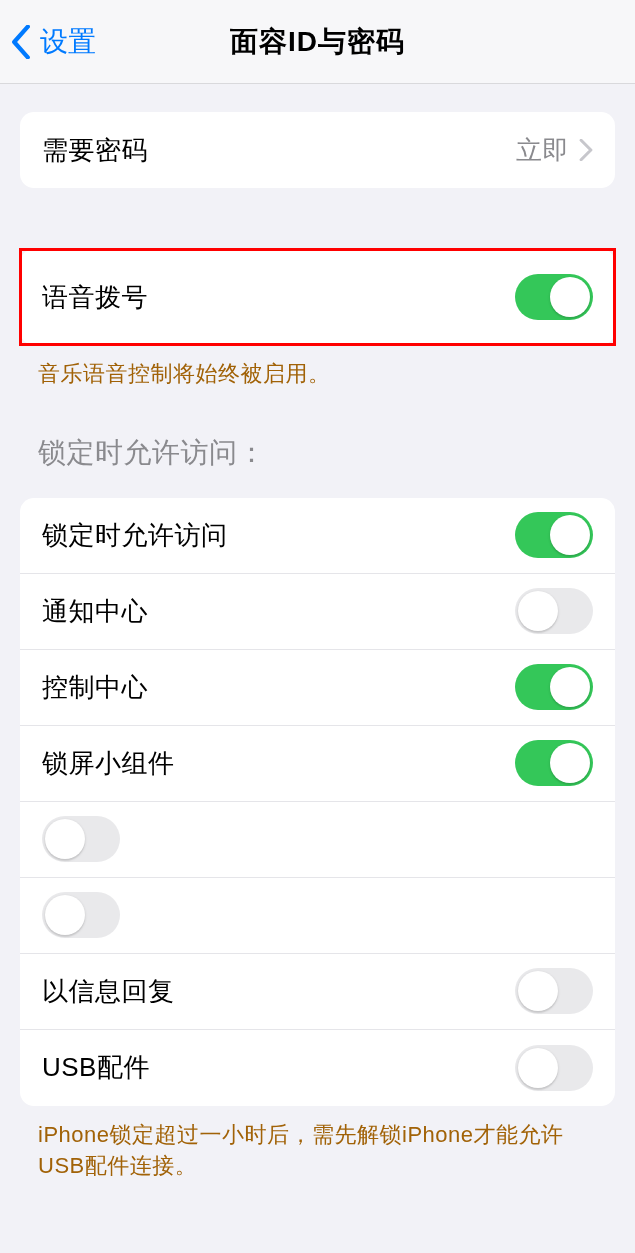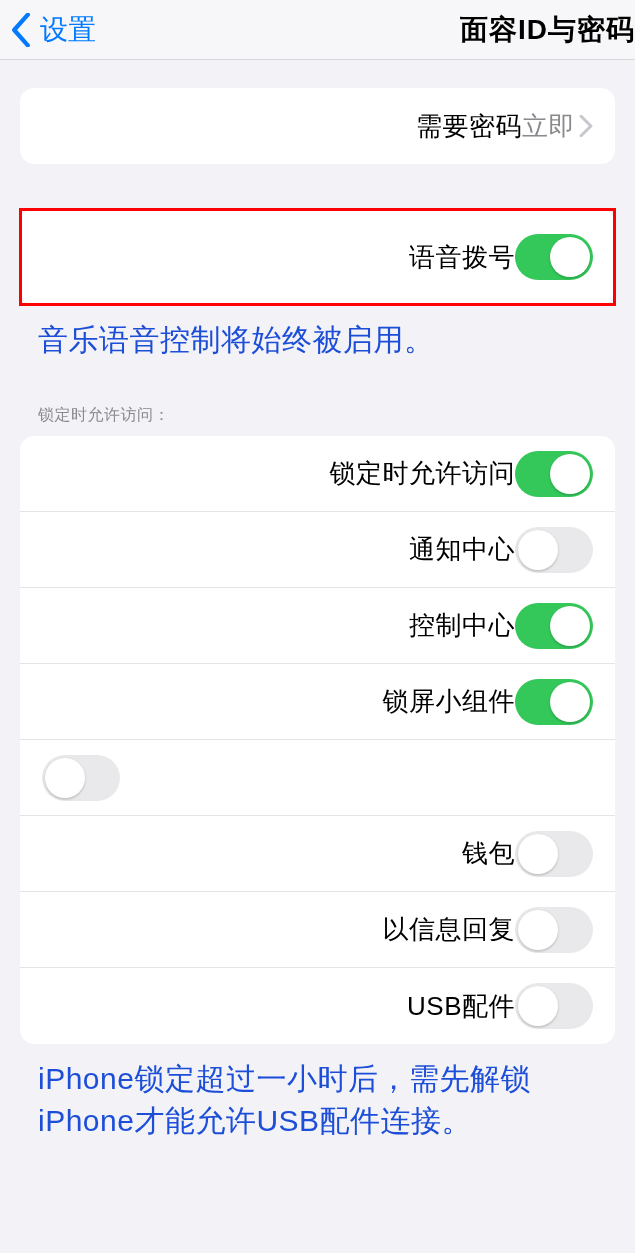--- a/index.html
+++ b/index.html
@@ -9,21 +9,21 @@
   }
   body {
     width: 635px;
     height: 1253px;
     background: #f2f2f7;
     font-family: -apple-system, "Helvetica Neue", Arial, sans-serif;
     overflow: hidden;
     position: relative;
   }
   .header {
-    height: 60px;
+    height: 84px;
     background: #f7f7f9;
     display: flex;
     align-items: center;
     position: relative;
     border-bottom: 1px solid #d9d9dc;
   }
   .back-wrap {
     display: flex;
     align-items: center;
     position: absolute;
@@ -32,72 +32,71 @@
     font-size: 28px;
     cursor: pointer;
   }
   .back-wrap svg {
     width: 22px;
     height: 34px;
     margin-right: 8px;
   }
   .title {
     width: 100%;
-    text-align: right;
+    text-align: center;
     font-size: 28px;
     font-weight: 600;
     color: #000;
     letter-spacing: 1px;
   }
   .content {
     padding: 0 20px;
   }
   .group {
     margin-top: 28px;
     background: #ffffff;
     border-radius: 14px;
     overflow: hidden;
   }
   .group.tight {
-    margin-top: 0;
+    margin-top: 16px;
   }
   .group-header {
-    font-size: 16px;
+    font-size: 28px;
     color: #8a8a8e;
     padding: 20px 18px 10px 18px;
     letter-spacing: 0.5px;
   }
   .footer-text {
-    font-size: 30px;
-    color: #1d4ed8;
+    font-size: 22px;
+    color: #a16207;
     padding: 14px 18px 0 18px;
     letter-spacing: 0.5px;
     line-height: 1.4;
   }
   .row {
     display: flex;
     align-items: center;
     min-height: 76px;
     padding: 0 22px;
     border-bottom: 1px solid #e5e5e9;
-    text-align: right;
   }
   .group .row:last-child {
     border-bottom: none;
   }
   .row-label {
     font-size: 26px;
     color: #000;
     flex: 1;
     letter-spacing: 0.5px;
   }
   .row-value {
     font-size: 26px;
     color: #8a8a8e;
-    margin-right: 4px;
+    margin-right: 10px;
     letter-spacing: 0.5px;
   }
   .chevron {
     color: #c7c7cc;
   }
   .chevron svg {
     width: 14px;
     height: 22px;
     display: block;
   }
@@ -214,21 +213,20 @@
         <div class="toggle on">
           <div class="knob"></div>
         </div>
       </div>
       <div class="row">
         <div class="toggle off">
           <div class="knob"></div>
         </div>
       </div>
       <div class="row">
-        <span class="row-label">钱包</span>
         <div class="toggle off">
           <div class="knob"></div>
         </div>
       </div>
       <div class="row">
         <span class="row-label">以信息回复</span>
         <div class="toggle off">
           <div class="knob"></div>
         </div>
       </div>

